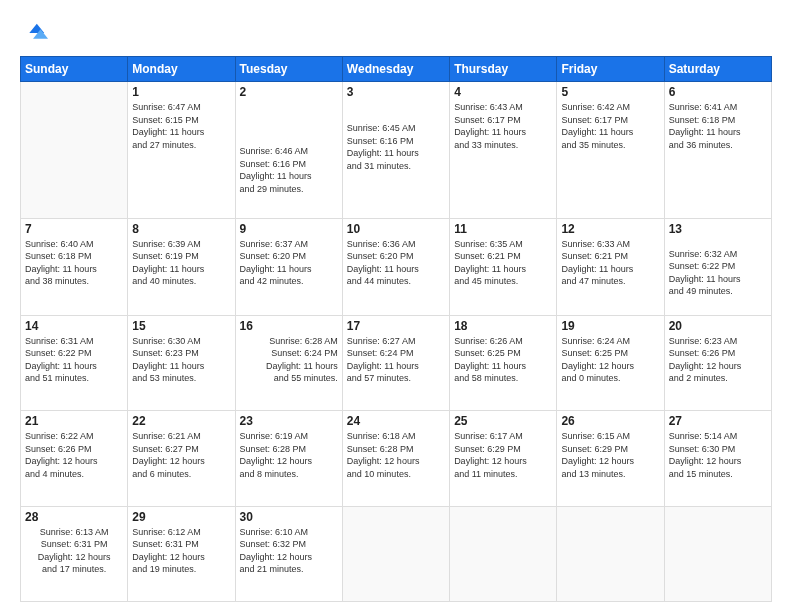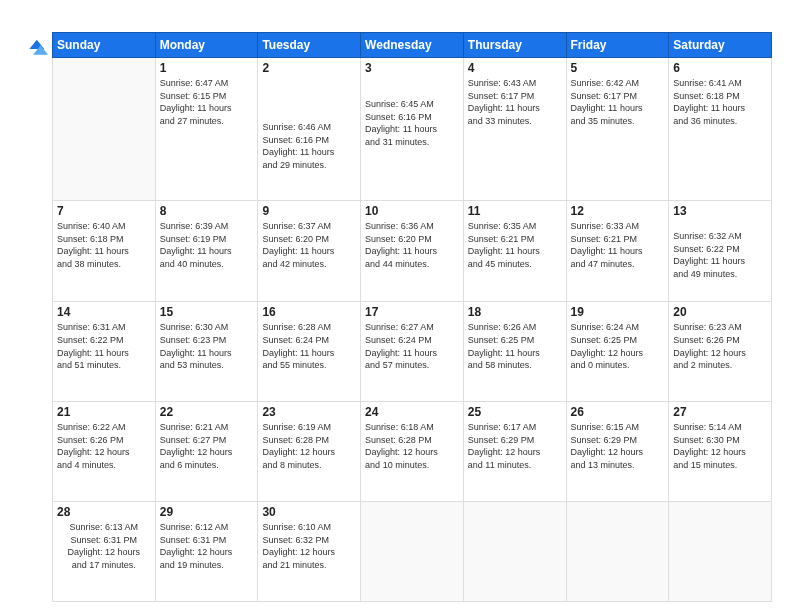--- a/index.html
+++ b/index.html
@@ -6,23 +6,23 @@
     body {
       font-family: Arial, sans-serif;
       background: #fff;
       width: 792px;
       height: 612px;
       overflow: hidden;
     }
     .page {
       width: 792px;
       height: 612px;
-      padding: 32px 20px 10px 20px;
+      padding: 16px 20px 10px 20px;
       display: flex;
-      flex-direction: row;
+      flex-direction: column;
       border-radius: 22px;
     }
     .header {
       display: flex;
       align-items: flex-start;
       justify-content: space-between;
       margin-bottom: 8px;
     }
     .logo {
       display: flex;
@@ -228,21 +228,21 @@
           </td>
           <td>
             <span class="day-num">15</span>
             <div class="day-info" style="white-space: pre-line;">Sunrise: 6:30 AM
 Sunset: 6:23 PM
 Daylight: 11 hours
 and 53 minutes.</div>
           </td>
           <td>
             <span class="day-num">16</span>
-            <div class="day-info" style="white-space: pre-line;">Sunrise: 6:28 AM
+            <div class="day-info" style="white-space: pre-line; text-align: right;">Sunrise: 6:28 AM
 Sunset: 6:24 PM
 Daylight: 11 hours
 and 55 minutes.</div>
           </td>
           <td>
             <span class="day-num">17</span>
             <div class="day-info" style="white-space: pre-line;">Sunrise: 6:27 AM
 Sunset: 6:24 PM
 Daylight: 11 hours
 and 57 minutes.</div>

